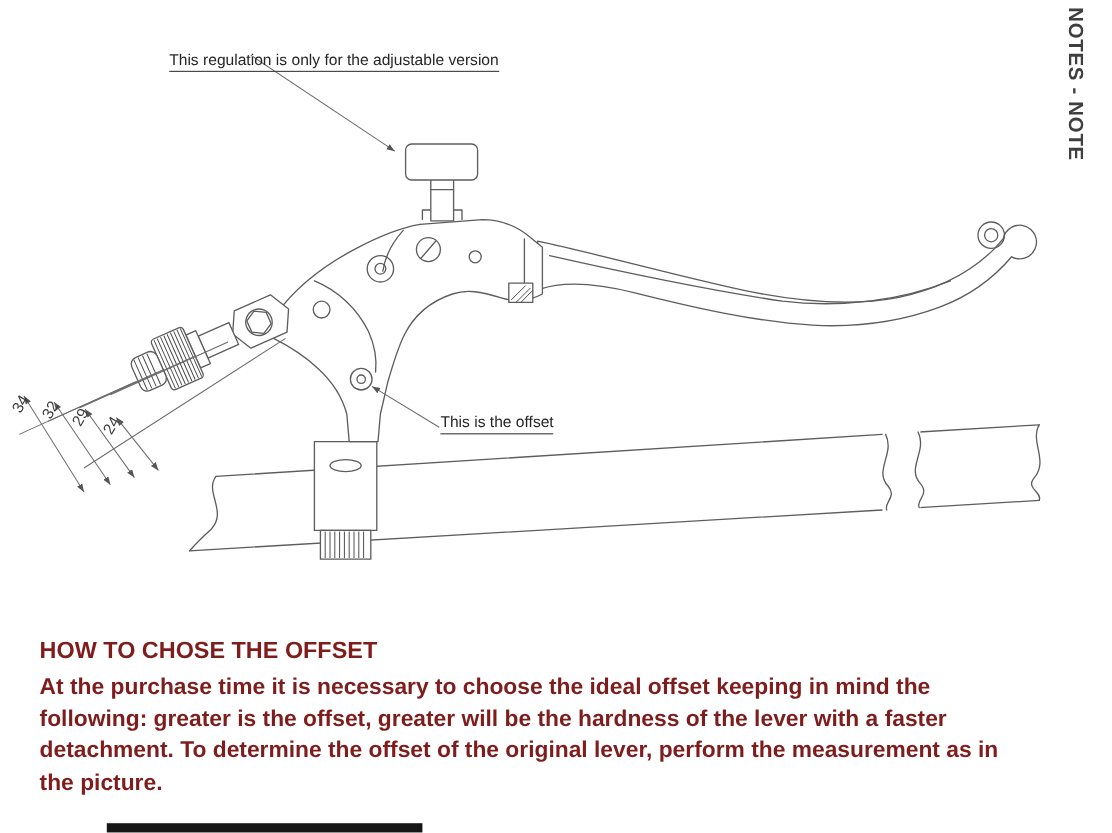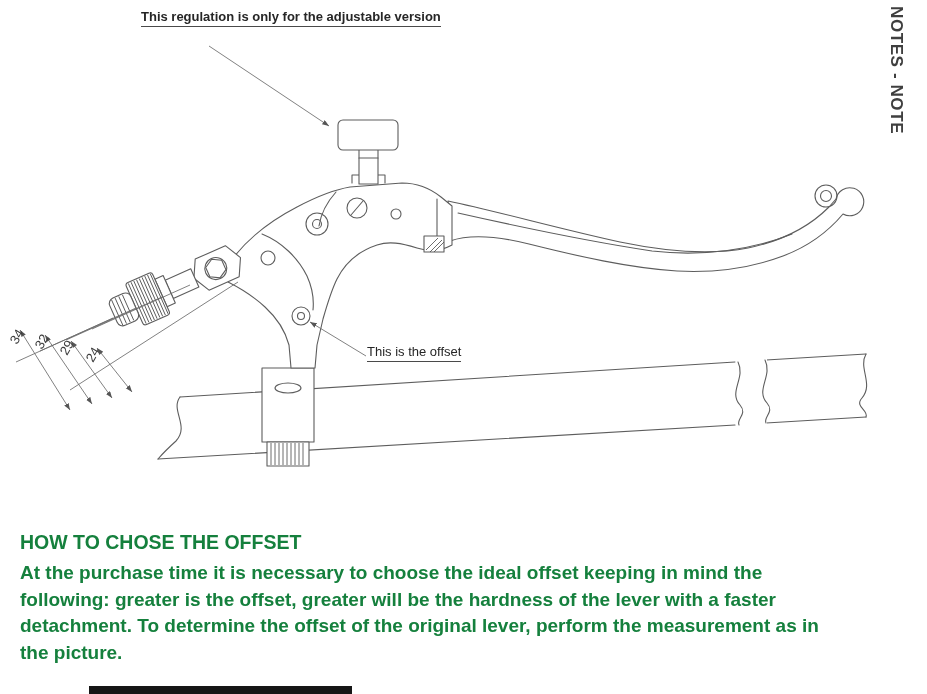--- a/index.html
+++ b/index.html
@@ -10,28 +10,28 @@
   svg.diagram { position:absolute; left:0; top:0; }
   .d  { fill:none; stroke:#5d5d5d; stroke-width:1.1; stroke-linecap:round; stroke-linejoin:round; }
   .wd { fill:#ffffff; stroke:#5d5d5d; stroke-width:1.1; stroke-linejoin:round; }
   .h  { stroke:#474747; stroke-width:0.8; }
   .t  { fill:none; stroke:#6a6a6a; stroke-width:0.85; }
   .dimtext { font-size:13px; fill:#3d3d3d; font-family:"Liberation Sans",sans-serif; }
   .annotation {
     position:absolute; font-size:13px; color:#262626; white-space:nowrap;
     border-bottom:1px solid #4a4a4a; padding-bottom:1px; line-height:1.2;
   }
-  .ann-top    { left:141px; top:9px;font-weight:bold; }
+  .ann-top    { left:141px; top:42px; }
   .ann-offset { left:367px; top:344px; }
   .side-label {
     position:absolute; left:906px; top:6px; transform:rotate(90deg);
     transform-origin:0 0; font-size:17px; font-weight:bold;
     letter-spacing:0.6px; color:#3f3f3f; white-space:nowrap;
   }
-  .text-block { position:absolute; left:20px; top:531px; width:830px; color:#15803d; }
+  .text-block { position:absolute; left:33px; top:531px; width:830px; color:#7f1d1d; }
   .text-block h2 { font-size:19.5px; margin:0 0 6px 0; font-weight:bold; }
   .text-block p  { font-size:19px; font-weight:bold; margin:0; line-height:1.4; width:818px; }
   .footer-bar { position:absolute; left:89px; top:686px; width:263px; height:8px; background:#161616; }
 </style>
 </head>
 <body>
 
 <div class="page">
 
   <svg class="diagram" width="927" height="520" viewBox="0 0 927 520">

